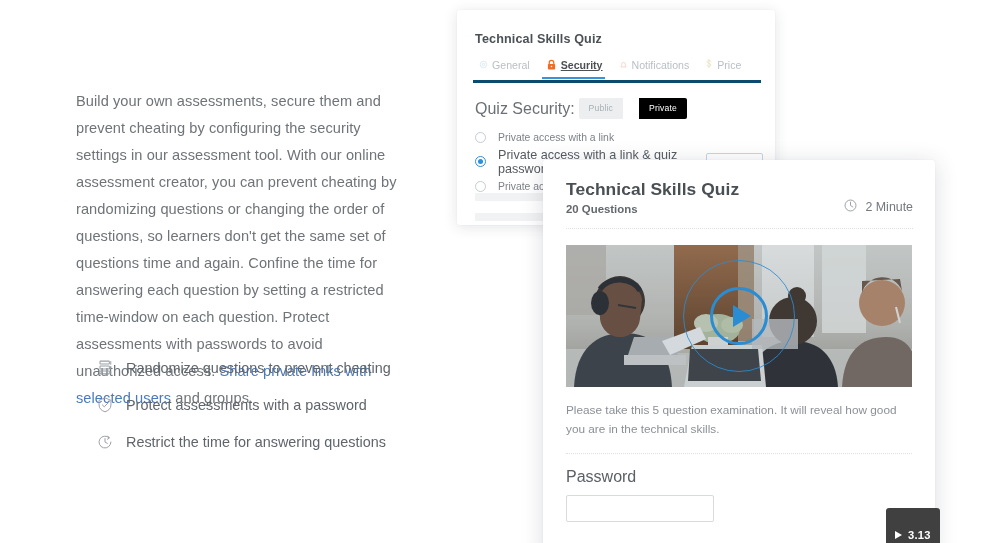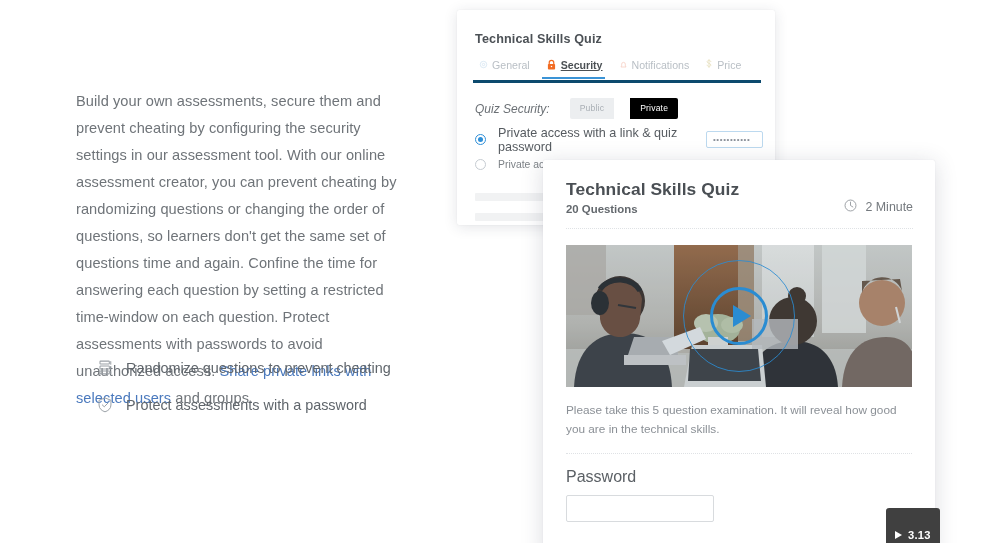--- a/index.html
+++ b/index.html
@@ -125,24 +125,23 @@
   }
 
   .security-row {
     position: absolute;
     left: 18px;
     top: 88px;
     display: flex;
     align-items: center;
   }
   .security-row-label {
-    font-size: 12px;
+    font-size: 16px;
     color: #6b7075;
-    margin-right: 20px;
-    font-style: italic;
+    margin-right: 4px;
   }
   .segmented {
     display: flex;
     border-radius: 2px;
     overflow: hidden;
     gap: 16px;
   }
   .seg {
     font-size: 8.6px;
     padding: 5px 10px 6px;
@@ -381,20 +380,30 @@
   </li>
   <li class="feature-item">
     <span class="feature-icon">
       <svg width="18" height="18" viewBox="0 0 20 20" fill="none" stroke="currentColor" stroke-width="1.1">
         <path d="M10 2.2 L16.6 4.7 V10 c0 4.1-3.1 6.4-6.6 7.6C6.5 16.4 3.4 14.1 3.4 10 V4.7 Z" stroke-linejoin="round"></path>
         <path d="M7 9.9 L9.2 12 L13.2 7.9" stroke-linecap="round" stroke-linejoin="round"></path>
       </svg>
     </span>
     <span class="feature-label">Protect assessments with a password</span>
   </li>
+  <li class="feature-item">
+    <span class="feature-icon">
+      <svg width="18" height="18" viewBox="0 0 20 20" fill="none" stroke="currentColor" stroke-width="1.1">
+        <path d="M16.6 10 a6.6 6.6 0 1 1 -2.1 -4.8" stroke-linecap="round"></path>
+        <path d="M13.0 3.4 L14.9 5.4 L12.7 7.0" stroke-linecap="round" stroke-linejoin="round"></path>
+        <path d="M10 6.2 V10 L12.6 11.6" stroke-linecap="round"></path>
+      </svg>
+    </span>
+    <span class="feature-label">Restrict the time for answering questions</span>
+  </li>
 </ul>
 
 <div class="settings-card">
   <div class="settings-title">Technical Skills Quiz</div>
 
   <div class="tabs-row">
     <div class="tab">
       <span class="tab-ico">
         <svg width="9" height="9" viewBox="0 0 20 20" fill="none" stroke="#cfe2f0" stroke-width="1.6">
           <circle cx="10" cy="10" r="7.2"></circle>
@@ -434,20 +443,24 @@
 
   <div class="security-row">
     <span class="security-row-label">Quiz Security:</span>
     <div class="segmented">
       <div class="seg seg-off">Public</div>
       <div class="seg seg-on">Private</div>
     </div>
   </div>
 
   <div class="radio-list">
+    <div class="radio-row">
+      <span class="radio-mark"></span>
+      <span class="radio-text">Private access with a link</span>
+    </div>
     <div class="radio-row big checked">
       <span class="radio-mark"></span>
       <span class="radio-text">Private access with a link &amp; quiz password</span>
       <span class="pw-mini">
         <span>•••••••••••</span>
       </span>
     </div>
     <div class="radio-row">
       <span class="radio-mark"></span>
       <span class="radio-text">Private access</span>

